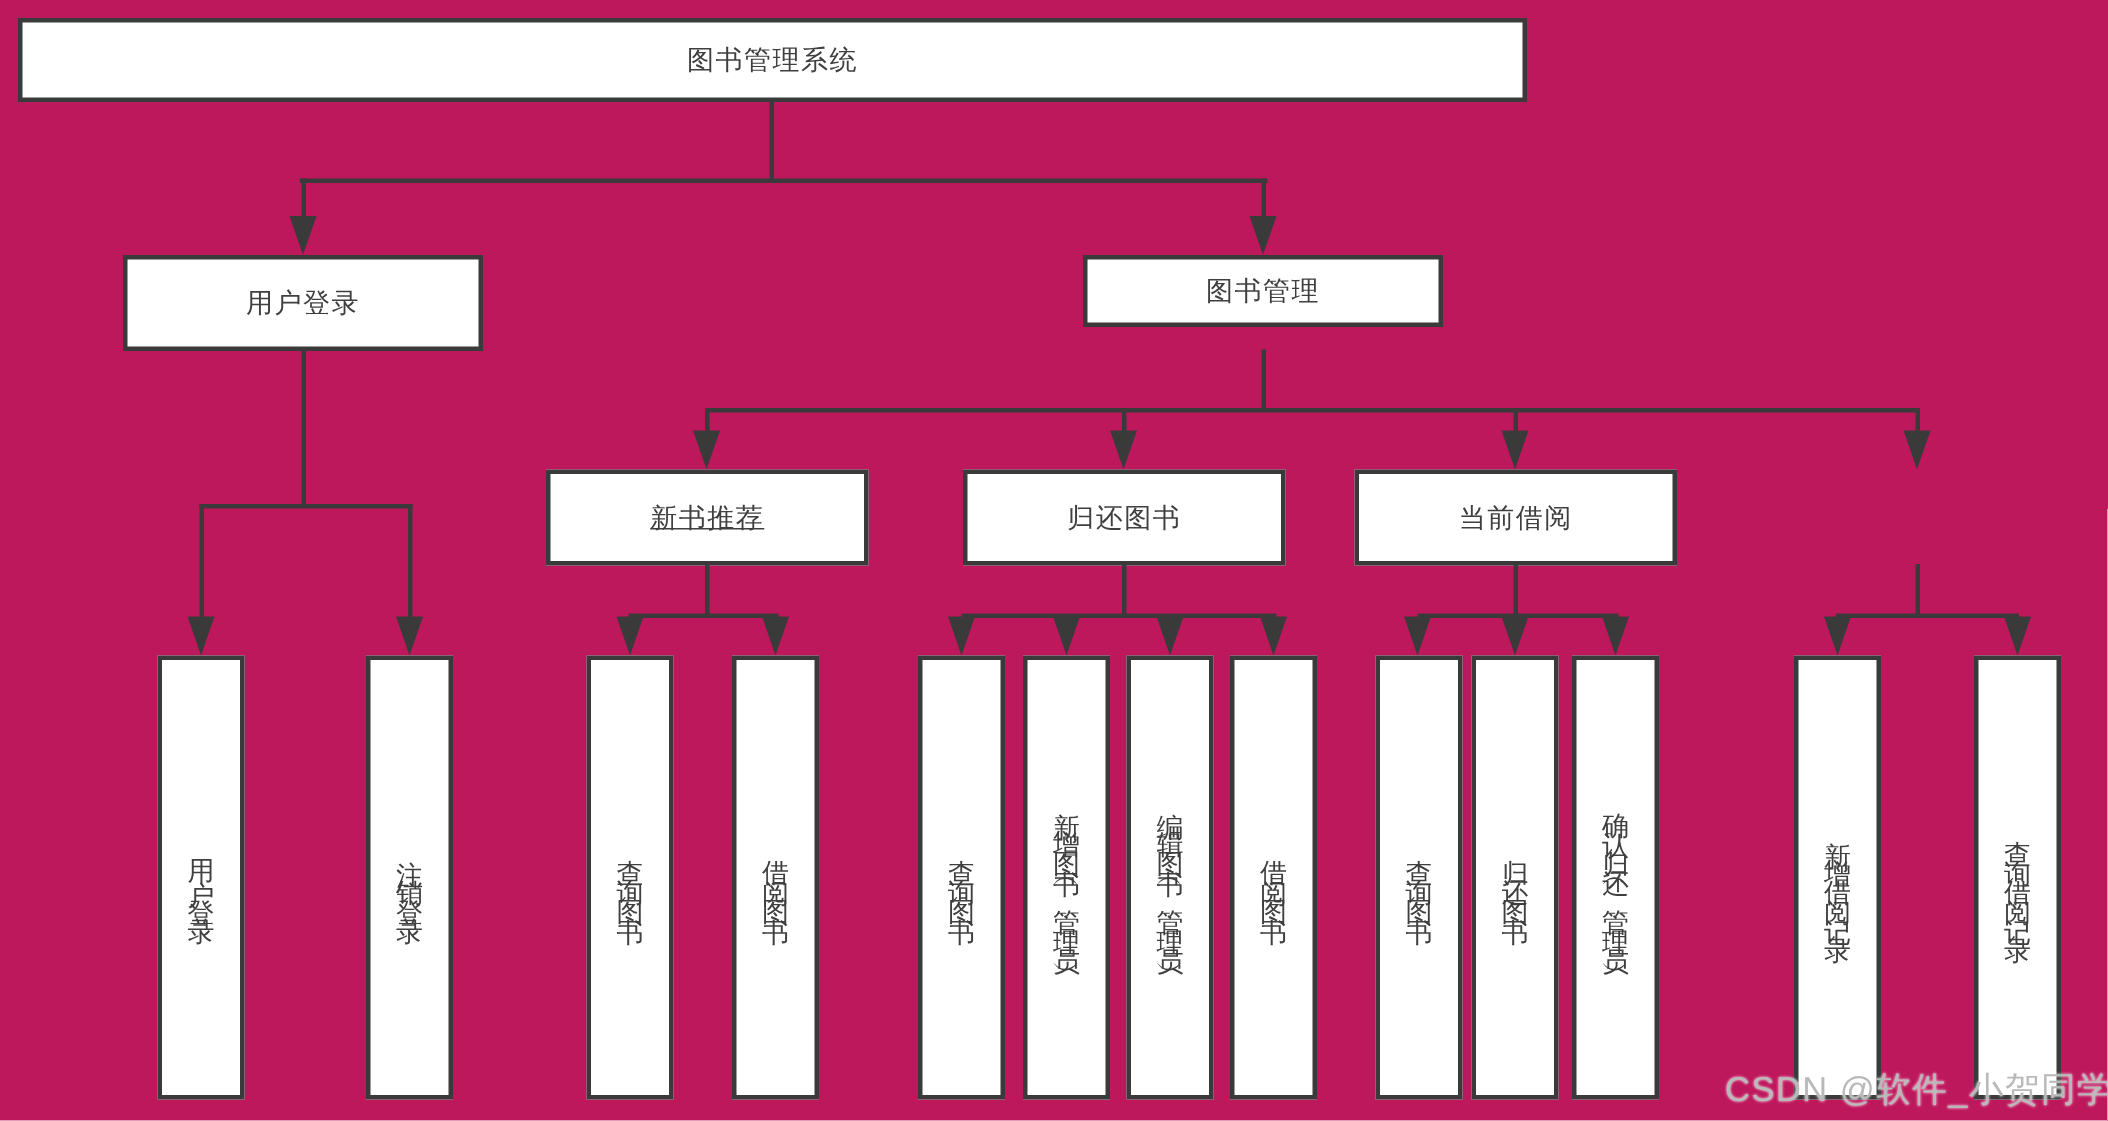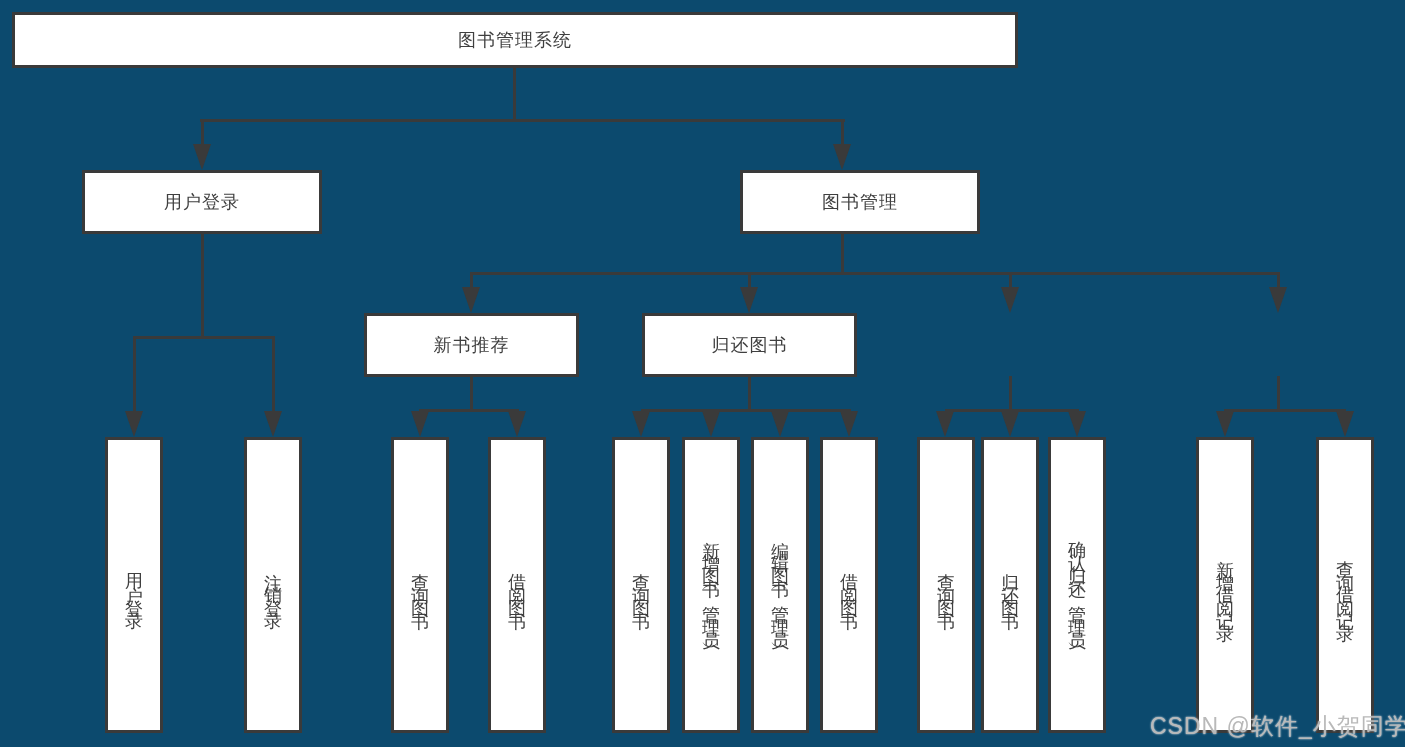--- a/index.html
+++ b/index.html
@@ -5,21 +5,21 @@
   :root{
     --line:#3a3a3a;
     --text:#3f3f3f;
   }
   html,body{margin:0;padding:0;background:#ffffff;}
   body{
     width:1405px;height:747px;position:relative;overflow:hidden;
     font-family:"Liberation Sans", sans-serif;
     color:var(--text);
   }
-  .stage{position:absolute;inset:0;background:#0c4a6e;}
+  .stage{position:absolute;inset:0;background:#be185d;}
   .box{
     position:absolute;
     background:#ffffff;
     border:3px solid var(--line);
     box-sizing:border-box;
     display:flex;align-items:center;justify-content:center;
   }
   .hbox{
     font-size:18px;
     letter-spacing:1px;
@@ -63,42 +63,43 @@
   <div class="box hbox" style="left:12px;top:12px;width:1006px;height:56px;">图书管理系统</div>
 
   <div class="vline" style="left:513px;top:66px;height:55px;"></div>
   <div class="hline" style="left:200px;top:119px;width:645px;"></div>
   <div class="vline" style="left:201px;top:119px;height:30px;"></div>
   <div class="arrow" style="left:193px;top:144px;"></div>
   <div class="vline" style="left:841px;top:119px;height:30px;"></div>
   <div class="arrow" style="left:833px;top:144px;"></div>
 
   <div class="box hbox" style="left:82px;top:170px;width:240px;height:64px;">用户登录</div>
-  <div class="box hbox" style="left:722px;top:170px;width:240px;height:64px;margin-left:18px;">图书管理</div>
+  <div class="box hbox" style="left:722px;top:170px;width:240px;height:48px;">图书管理</div>
 
   <div class="vline" style="left:201px;top:233px;height:105px;"></div>
   <div class="hline" style="left:133px;top:336px;width:142px;"></div>
   <div class="vline" style="left:133px;top:336px;height:80px;"></div>
   <div class="arrow" style="left:125px;top:411px;"></div>
   <div class="vline" style="left:272px;top:336px;height:80px;"></div>
   <div class="arrow" style="left:264px;top:411px;"></div>
 
   <div class="vline" style="left:841px;top:233px;height:41px;"></div>
   <div class="hline" style="left:470px;top:272px;width:810px;"></div>
   <div class="vline" style="left:470px;top:272px;height:20px;"></div>
   <div class="arrow" style="left:462px;top:287px;"></div>
   <div class="vline" style="left:748px;top:272px;height:20px;"></div>
   <div class="arrow" style="left:740px;top:287px;"></div>
   <div class="vline" style="left:1009px;top:272px;height:20px;"></div>
   <div class="arrow" style="left:1001px;top:287px;"></div>
   <div class="vline" style="left:1277px;top:272px;height:20px;"></div>
   <div class="arrow" style="left:1269px;top:287px;"></div>
 
-  <div class="box hbox" style="left:364px;top:313px;width:215px;height:64px;">新书推荐</div>
+  <div class="box hbox" style="left:364px;top:313px;width:215px;height:64px;text-decoration:underline;">新书推荐</div>
   <div class="box hbox" style="left:642px;top:313px;width:215px;height:64px;">归还图书</div>
+  <div class="box hbox" style="left:903px;top:313px;width:215px;height:64px;">当前借阅</div>
 
   <div class="vline" style="left:470px;top:376px;height:35px;"></div>
   <div class="hline" style="left:419px;top:409px;width:100px;"></div>
   <div class="arrow" style="left:411px;top:411px;"></div>
   <div class="arrow" style="left:508px;top:411px;"></div>
 
   <div class="vline" style="left:748px;top:376px;height:35px;"></div>
   <div class="hline" style="left:641px;top:409px;width:210px;"></div>
   <div class="arrow" style="left:632px;top:411px;"></div>
   <div class="arrow" style="left:702px;top:411px;"></div>

